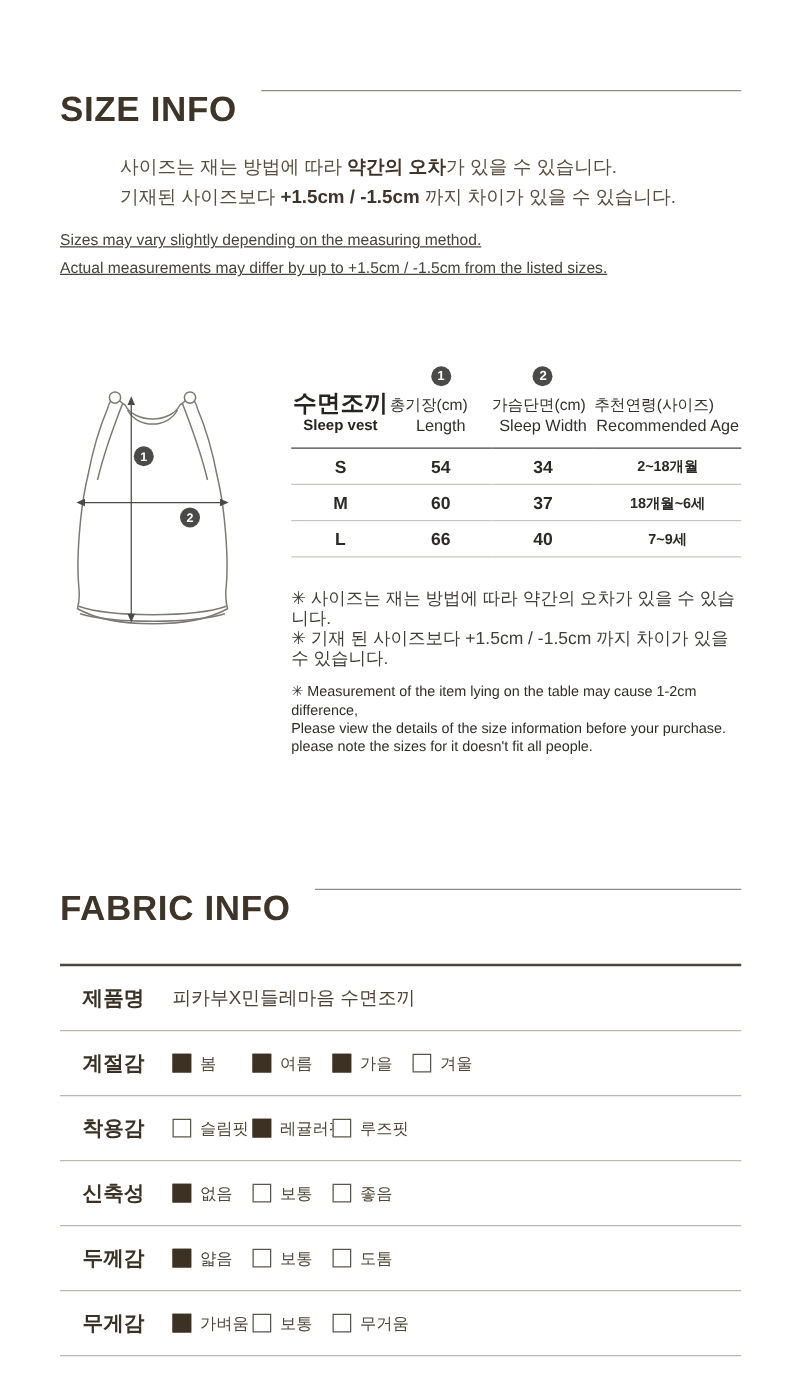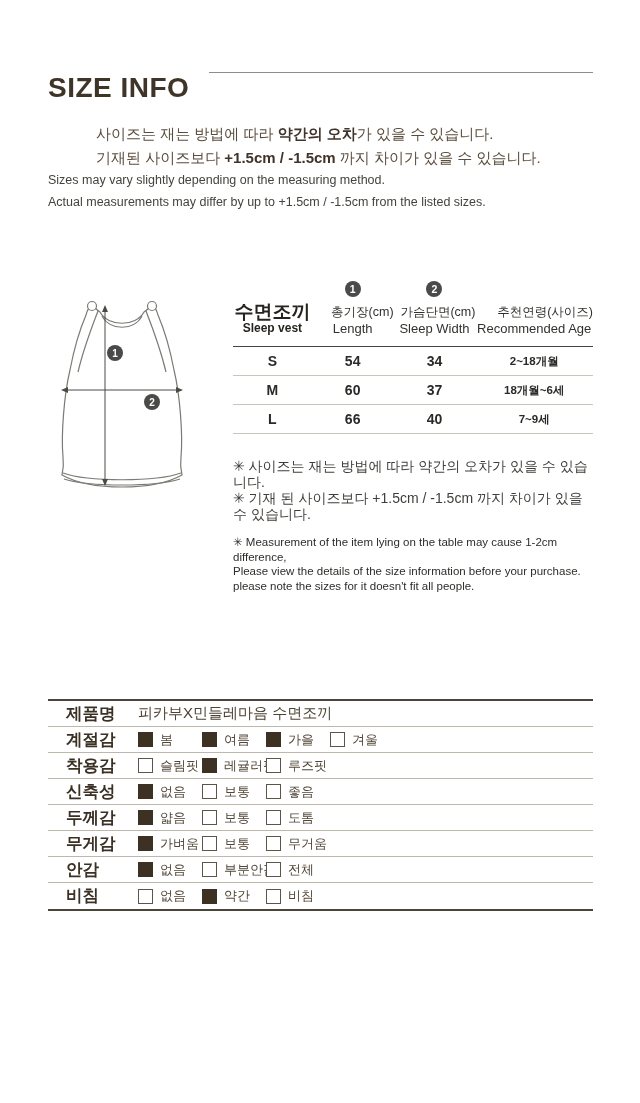--- a/index.html
+++ b/index.html
@@ -17,59 +17,59 @@
   .section-header { display: flex; align-items: flex-start; gap: 20px; }
   .section-title {
     font-size: 28px; font-weight: 800; letter-spacing: 0.5px;
     color: #3e3427; line-height: 32px;
   }
   .header-line { flex: 1; border-top: 1px solid #8f8d86; height: 0; }
 
   
   .ko-intro { margin-top: 18px; font-size: 15px; line-height: 23.5px; color: #5a4d3d; margin-left: 48px; }
   .ko-intro b { color: #40342a; font-weight: 700; }
-  .en-intro { font-size: 12.5px; line-height: 22px; color: #45433e; }
+  .en-intro { margin-top: 12px; font-size: 12.5px; line-height: 22px; color: #45433e; text-decoration: underline; }
 
   
   .size-content { display: flex; margin-top: 68px; }
   .vest-wrap { width: 185px; flex: none; }
   .vest-wrap svg { display: block; margin-top: 4px; }
   .size-table-col { flex: 1; }
 
   table.size-table { width: 100%; border-collapse: collapse; table-layout: fixed; }
   .size-table th { border-bottom: 1.5px solid #45433f; padding-bottom: 9px; vertical-align: bottom; font-weight: 400; }
   .badge {
     width: 16px; height: 16px; border-radius: 50%;
     background: #4a4a49; color: #ffffff;
     font-size: 10.5px; font-weight: 700; line-height: 16px; text-align: center;
     margin: 0 auto 7px auto;
   }
   .badge.hidden { visibility: hidden; }
-  .th-ko { font-size: 12.5px; color: #33312e; line-height: 16px; text-align: right; }
+  .th-ko { font-size: 12.5px; color: #33312e; line-height: 16px; text-align: left; }
   .th-en { font-size: 13px; color: #33312e; line-height: 17px; text-align: center; }
   .th-prod-ko { font-size: 19px; font-weight: 700; color: #26241f; line-height: 16px; text-align: center; }
   .th-prod-en { font-size: 12px; font-weight: 700; color: #26241f; line-height: 17px; text-align: center; }
   .size-table td {
     height: 29px; text-align: center; vertical-align: middle;
     font-size: 14px; font-weight: 700; color: #2b2a27;
     border-bottom: 1px solid #c9c5bd;
   }
   .size-table td.age { font-size: 11.5px; }
 
   .notes-ko { margin-top: 24px; font-size: 14px; line-height: 16px; color: #403e3a; }
   .notes-en { margin-top: 13px; font-size: 11.5px; line-height: 14.5px; color: #2f2d2a; }
 
   
   .fabric-section { margin-top: 106px; }
   .fabric-table {
     margin-top: 28px;
     border-top: 2px solid #4c453a;
     border-bottom: 2px solid #4c453a;
   }
-  .f-row { display: flex; align-items: center; height: 26px; border-bottom: 1px solid #beb8ac; padding-left: 18px; }
+  .f-row { display: flex; align-items: center; height: 52px; border-bottom: 1px solid #beb8ac; padding-left: 18px; }
   .f-row:last-child { border-bottom: none; }
   .f-label { width: 72px; flex: none; font-size: 16.5px; font-weight: 700; color: #3a3024; }
   .f-text-value { font-size: 15px; color: #4c4134; }
   .opts { display: flex; }
   .opt { width: 64px; flex: none; display: flex; align-items: center; gap: 7px; white-space: nowrap; }
   .cb { width: 15px; height: 15px; flex: none; background: #ffffff; border: 1.2px solid #5c564a; }
   .cb.checked { background: #3c3122; border-color: #3c3122; }
   .opt-label { font-size: 13px; color: #514637; }
 </style>
 </head>
@@ -209,20 +209,24 @@
         <div class="notes-en" id="notes-en">
             <div>✳ Measurement of the item lying on the table may cause 1-2cm difference,</div>
             <div>Please view the details of the size information before your purchase.</div>
             <div>please note the sizes for it doesn't fit all people.</div>
           </div>
       </div>
     </div>
   </section>
 
   <section class="fabric-section">
+    <div class="section-header">
+      <div class="section-title">FABRIC INFO</div>
+      <div class="header-line"></div>
+    </div>
 
     <div class="fabric-table" id="fabric-table">
         <div class="f-row">
           <div class="f-label">제품명</div>
           <div class="f-text-value">피카부X민들레마음 수면조끼</div>
         </div>
         <div class="f-row">
           <div class="f-label">계절감</div>
           <div class="opts">
             <div class="opt">

